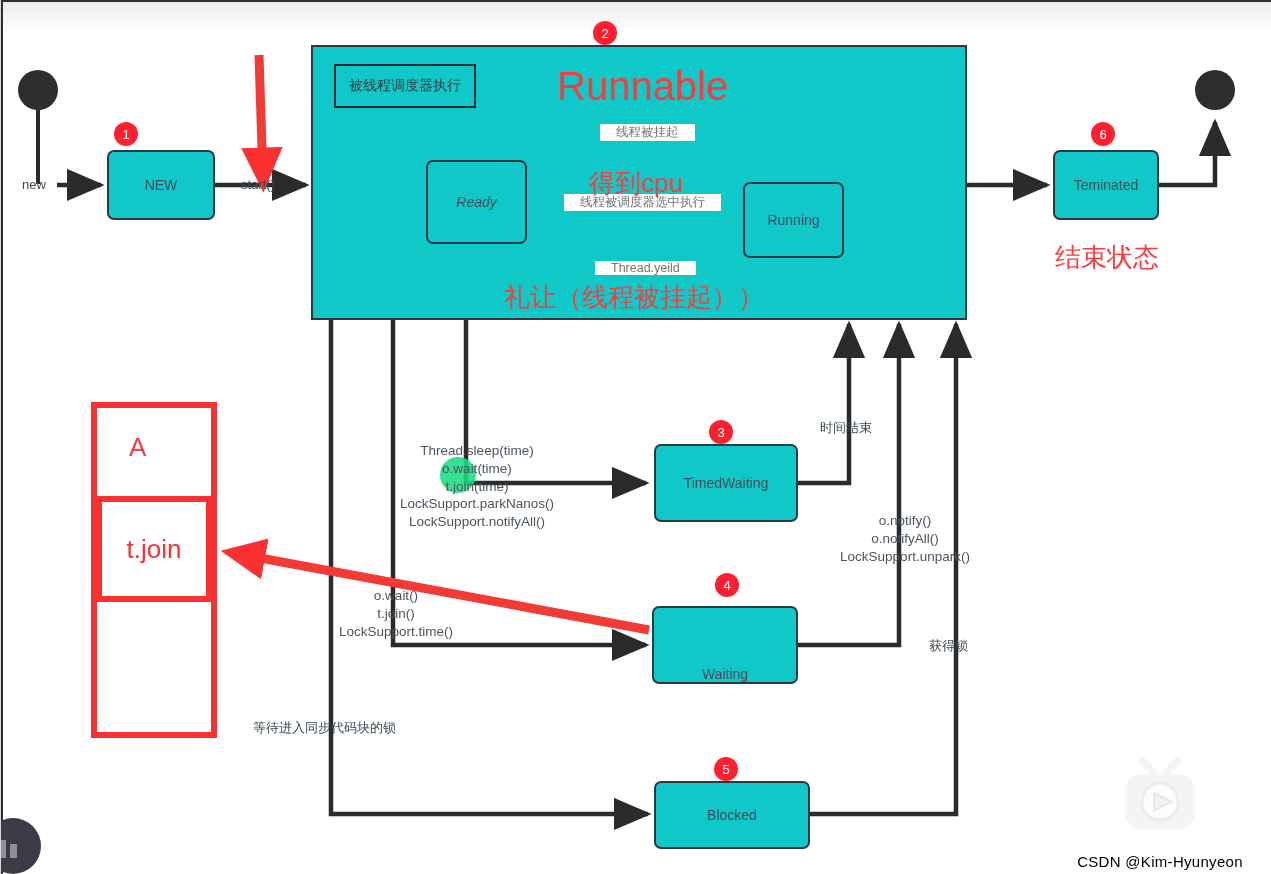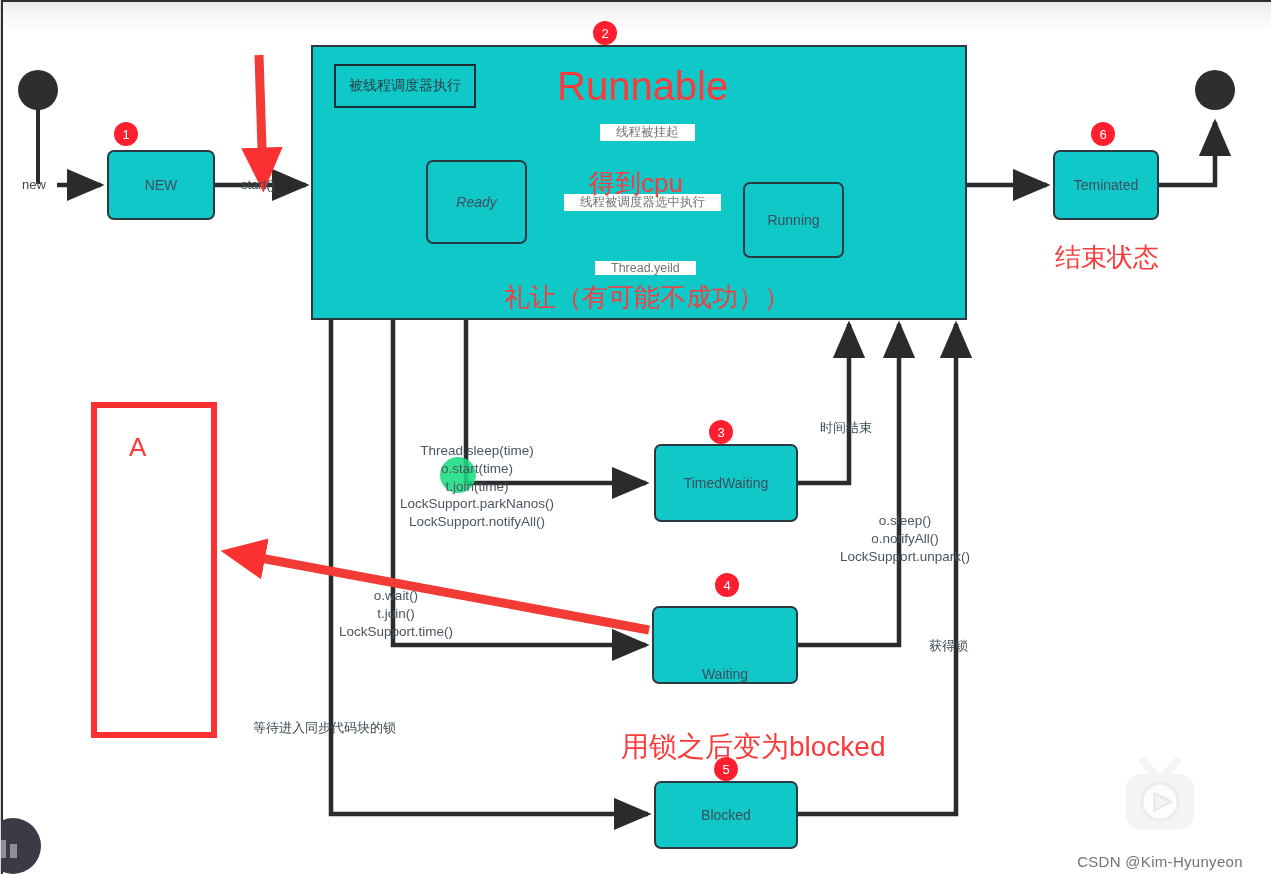--- a/index.html
+++ b/index.html
@@ -132,21 +132,21 @@
     content:"";position:absolute;left:25px;top:26px;width:7px;height:14px;
     background:#8e8f98;
   }
   #watermark{
     position:absolute;right:6px;bottom:4px;width:210px;height:132px;
     display:flex;flex-direction:column;align-items:center;justify-content:flex-end;
     z-index:26;
   }
   #wm-icon{width:96px;height:86px;opacity:.92;}
   #wm-text{
-    font-size:15px;color:#737373;margin-top:12px;letter-spacing:.3px;
+    font-size:15px;color:#000000;margin-top:12px;letter-spacing:.3px;
   }
 </style>
 </head>
 <body>
 
 <div id="canvas">
 
   <div id="topgrad"></div>
   <div id="topline"></div>
   <div id="leftline"></div>
@@ -220,21 +220,21 @@
   </div>
 
   <div class="node" style="left:653px;top:444px;width:144px;height:78px;">
     <span>TimedWaiting</span>
   </div>
 
   <div class="node" style="left:651px;top:606px;width:146px;height:78px;align-items:flex-end;">
     <span>Waiting</span>
   </div>
 
-  <div class="node" style="left:653px;top:781px;width:144px;height:68px;">
+  <div class="node" style="left:653px;top:781px;width:156px;height:68px;">
     <span>Blocked</span>
   </div>
 
   <div class="startdot" style="left:17px;top:70px;"></div>
   <div class="startdot" style="left:1194px;top:70px;"></div>
 
   <div class="badge" style="left:113px;top:122px;">1</div>
   <div class="badge" style="left:592px;top:21px;">2</div>
   <div class="badge" style="left:708px;top:420px;">3</div>
   <div class="badge" style="left:714px;top:573px;">4</div>
@@ -247,47 +247,49 @@
   <div class="wlabel" style="left:599px;top:124px;">线程被挂起</div>
   <div class="wlabel" style="left:563px;top:194px;">线程被调度器选中执行</div>
   <div class="wlabel" style="left:594px;top:261px;">Thread.yeild</div>
 
   <div class="plainlabel" style="left:819px;top:419px;">时间结束</div>
   <div class="plainlabel" style="left:928px;top:637px;">获得锁</div>
   <div class="plainlabel" style="left:252px;top:719px;">等待进入同步代码块的锁</div>
 
   <div class="multilabel" id="timed-calls" style="left:390px;top:442px;width:172px;">
       <div>Thread.sleep(time)</div>
-      <div>o.start(time)</div>
+      <div>o.wait(time)</div>
       <div>t.join(time)</div>
       <div>LockSupport.parkNanos()</div>
       <div>LockSupport.notifyAll()</div>
     </div>
   <div class="greenblob" style="left:439px;top:457px;"></div>
 
   <div class="multilabel" id="waiting-calls" style="left:332px;top:587px;width:126px;">
       <div>o.wait()</div>
       <div>t.join()</div>
       <div>LockSupport.time()</div>
     </div>
 
   <div class="multilabel" id="notify-calls" style="left:833px;top:512px;width:142px;">
-      <div>o.sleep()</div>
+      <div>o.notify()</div>
       <div>o.notifyAll()</div>
       <div>LockSupport.unpark()</div>
     </div>
 
   <div class="redtext" style="left:556px;top:64px;font-size:40px;">Runnable</div>
   <div class="redtext" style="left:588px;top:166px;font-size:26px;">得到cpu</div>
-  <div class="redtext" style="left:503px;top:280px;font-size:26px;">礼让（有可能不成功））</div>
+  <div class="redtext" style="left:503px;top:280px;font-size:26px;">礼让（线程被挂起））</div>
   <div class="redtext" style="left:1054px;top:240px;font-size:26px;">结束状态</div>
-  <div class="redtext" style="left:620px;top:728px;font-size:28px;">用锁之后变为blocked</div>
 
   <div class="redbox-outer" style="left:90px;top:402px;width:126px;height:336px;"></div>
   <div class="redtext" style="left:128px;top:432px;font-size:26px;z-index:20;">A</div>
+  <div class="redbox-inner" style="left:95px;top:496px;width:116px;height:106px;font-size:26px;">
+    <span>t.join</span>
+  </div>
 
   <div class="cornerdot" style="left:-16px;top:818px;"></div>
 
   <div id="watermark">
     <svg id="wm-icon" viewBox="0 0 100 90">
       <path d="M32 6 L46 22 M68 6 L54 22" stroke="#f4f4f4" stroke-width="8" stroke-linecap="round" fill="none"></path>
       <rect x="14" y="20" width="72" height="58" rx="17" ry="17" fill="#f4f4f4"></rect>
       <circle cx="50" cy="49" r="19" fill="#fdfdfd" stroke="#ebebeb" stroke-width="3"></circle>
       <path d="M44 40 L62 49 L44 58 z" fill="#f2f2f2" stroke="#e4e4e4" stroke-width="2"></path>
     </svg>

